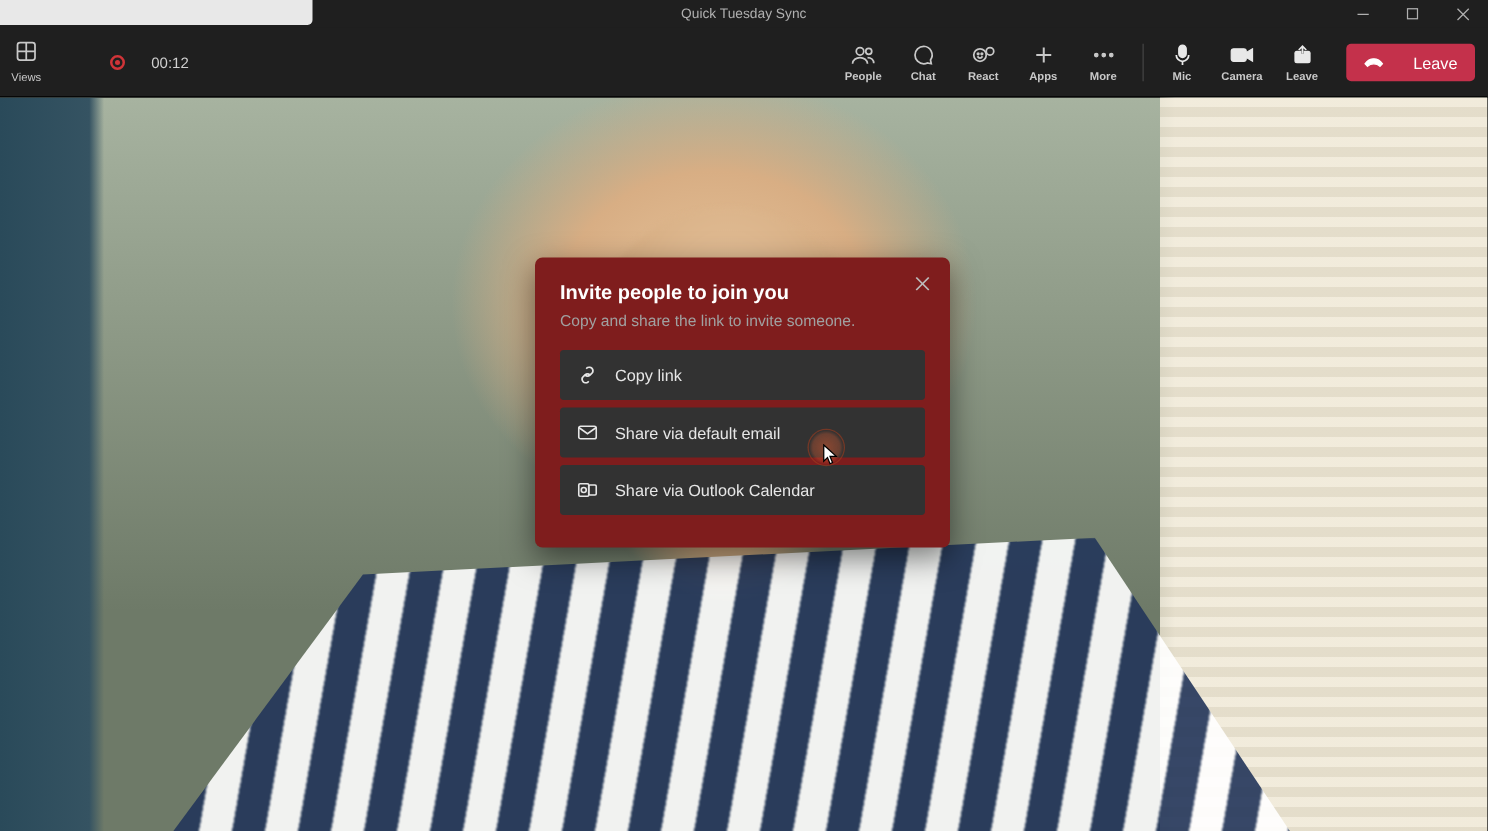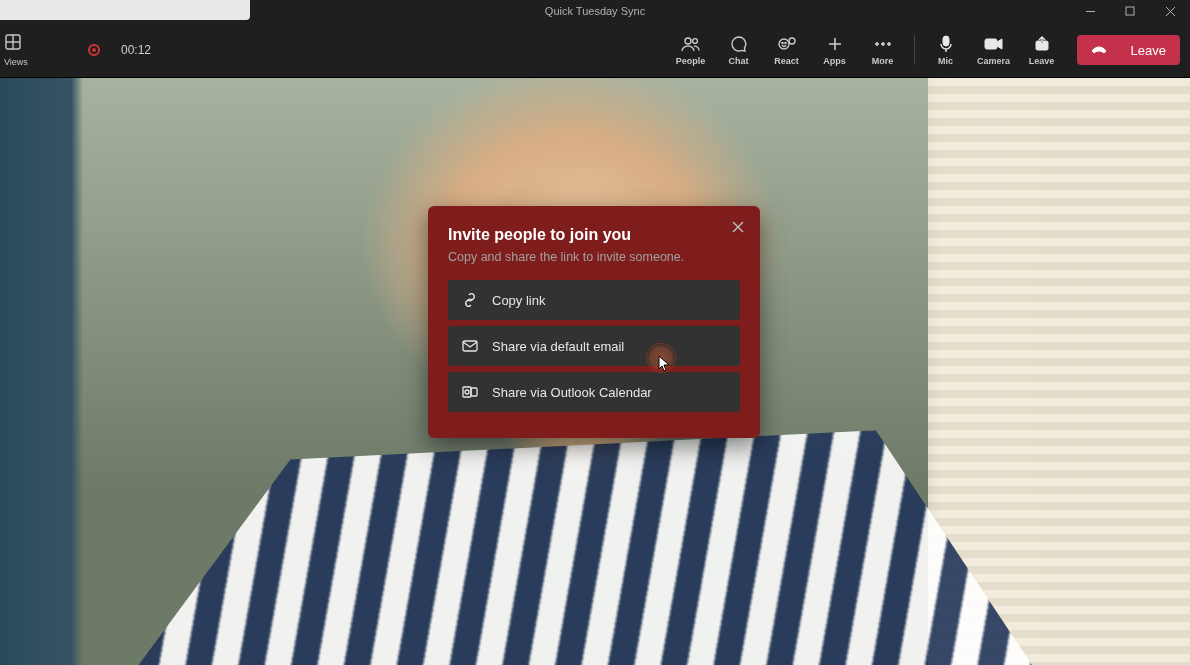--- a/index.html
+++ b/index.html
@@ -30,21 +30,21 @@
   
   .toolbar {
     height: 56px; width: 100%;
     background: #1f1f1f;
     display: flex; align-items: center;
     position: relative;
     border-bottom: 1px solid #000;
   }
   .toolbar .left { display: flex; align-items: center; }
   .views-btn {
-    width: 34px; display: flex; flex-direction: column; align-items: flex-start; gap: 2px;
+    width: 34px; display: flex; flex-direction: column; align-items: center; gap: 2px;
     margin-left: 4px; cursor: pointer; color: #c8c8c8;
   }
   .views-btn svg { stroke: #c8c8c8; }
   .views-btn .lbl { font-size: 9px; color: #c8c8c8; }
   .rec {
     display: flex; align-items: center; gap: 21px; margin-left: 50px;
     color: #d0d0d0; font-size: 12px;
   }
   .rec-dot {
     width: 12px; height: 12px; border-radius: 50%;

